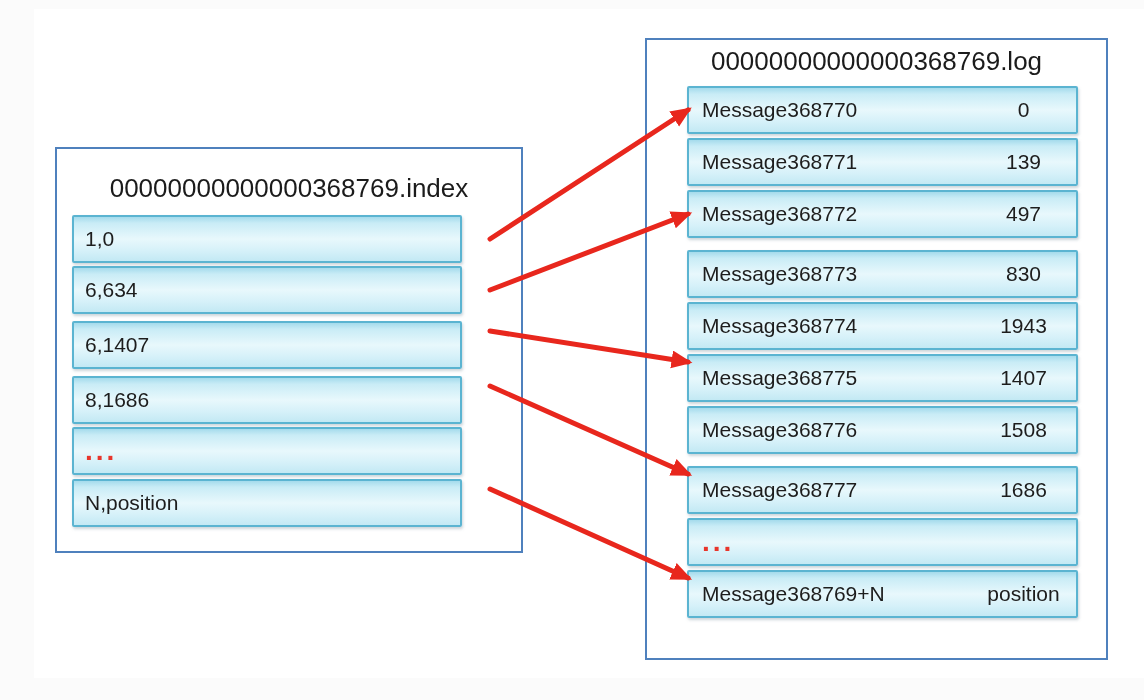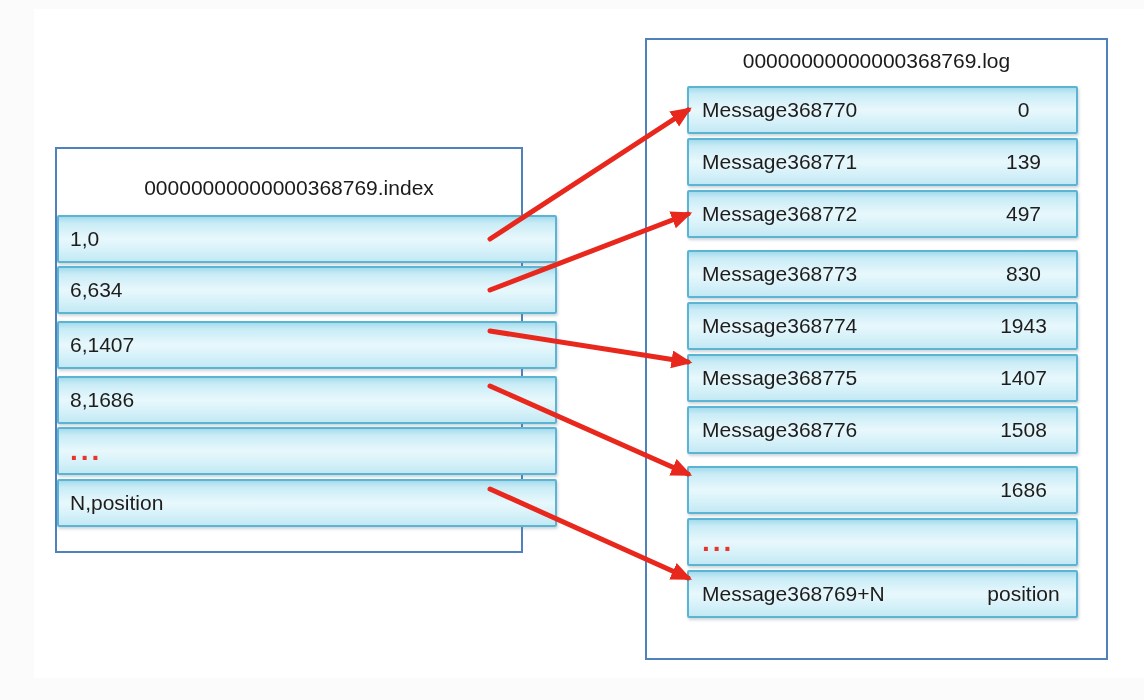--- a/index.html
+++ b/index.html
@@ -22,29 +22,29 @@
   .file-box {
     position: absolute;
     background: #ffffff;
     border: 2px solid var(--box-border, #4f81bd);
   }
   .index-box { left: 55px;  top: 147px; width: 468px; height: 406px; }
   .log-box   { left: 645px; top: 38px;  width: 463px; height: 622px; }
 
   .box-title {
     text-align: center;
-    font-size: 21px;
+    font-size: 26px;
     color: #1b1b1b;
     line-height: 26px;
   }
   .index-box .box-title { margin-top: 26px; }
   .log-box   .box-title { margin-top: 8px; }
 
   .rows { position: relative; }
-  .index-box .rows { margin: 14px 0 0 0; width: 500px; text-align: right; }
+  .index-box .rows { margin: 14px 0 0 15px; width: 390px; text-align: right; }
   .log-box   .rows { margin: 12px 0 0 40px; width: 391px; }
 
   .cell {
     height: 48px;
     border: 2px solid var(--cell-border, #5bb4d1);
     border-radius: 2px;
     background: linear-gradient(180deg, #a5dbec 0%, #c9ecf6 14%, #e8f8fc 50%, #d6f1f9 76%, #c3e9f4 100%);
     box-shadow: 1px 2px 3px rgba(110, 135, 150, 0.35);
     display: flex;
     align-items: center;
@@ -141,20 +141,21 @@
         </div>
         <div class="cell log-row">
           <span class="cell-label">Message368775</span>
           <span class="cell-value">1407</span>
         </div>
         <div class="cell log-row">
           <span class="cell-label">Message368776</span>
           <span class="cell-value">1508</span>
         </div>
         <div class="cell log-row">
+          <span class="cell-label">Message368777</span>
           <span class="cell-value">1686</span>
         </div>
         <div class="cell log-row">
           <span class="cell-label dots">...</span>
           <span class="cell-value"></span>
         </div>
         <div class="cell log-row">
           <span class="cell-label">Message368769+N</span>
           <span class="cell-value">position</span>
         </div>

